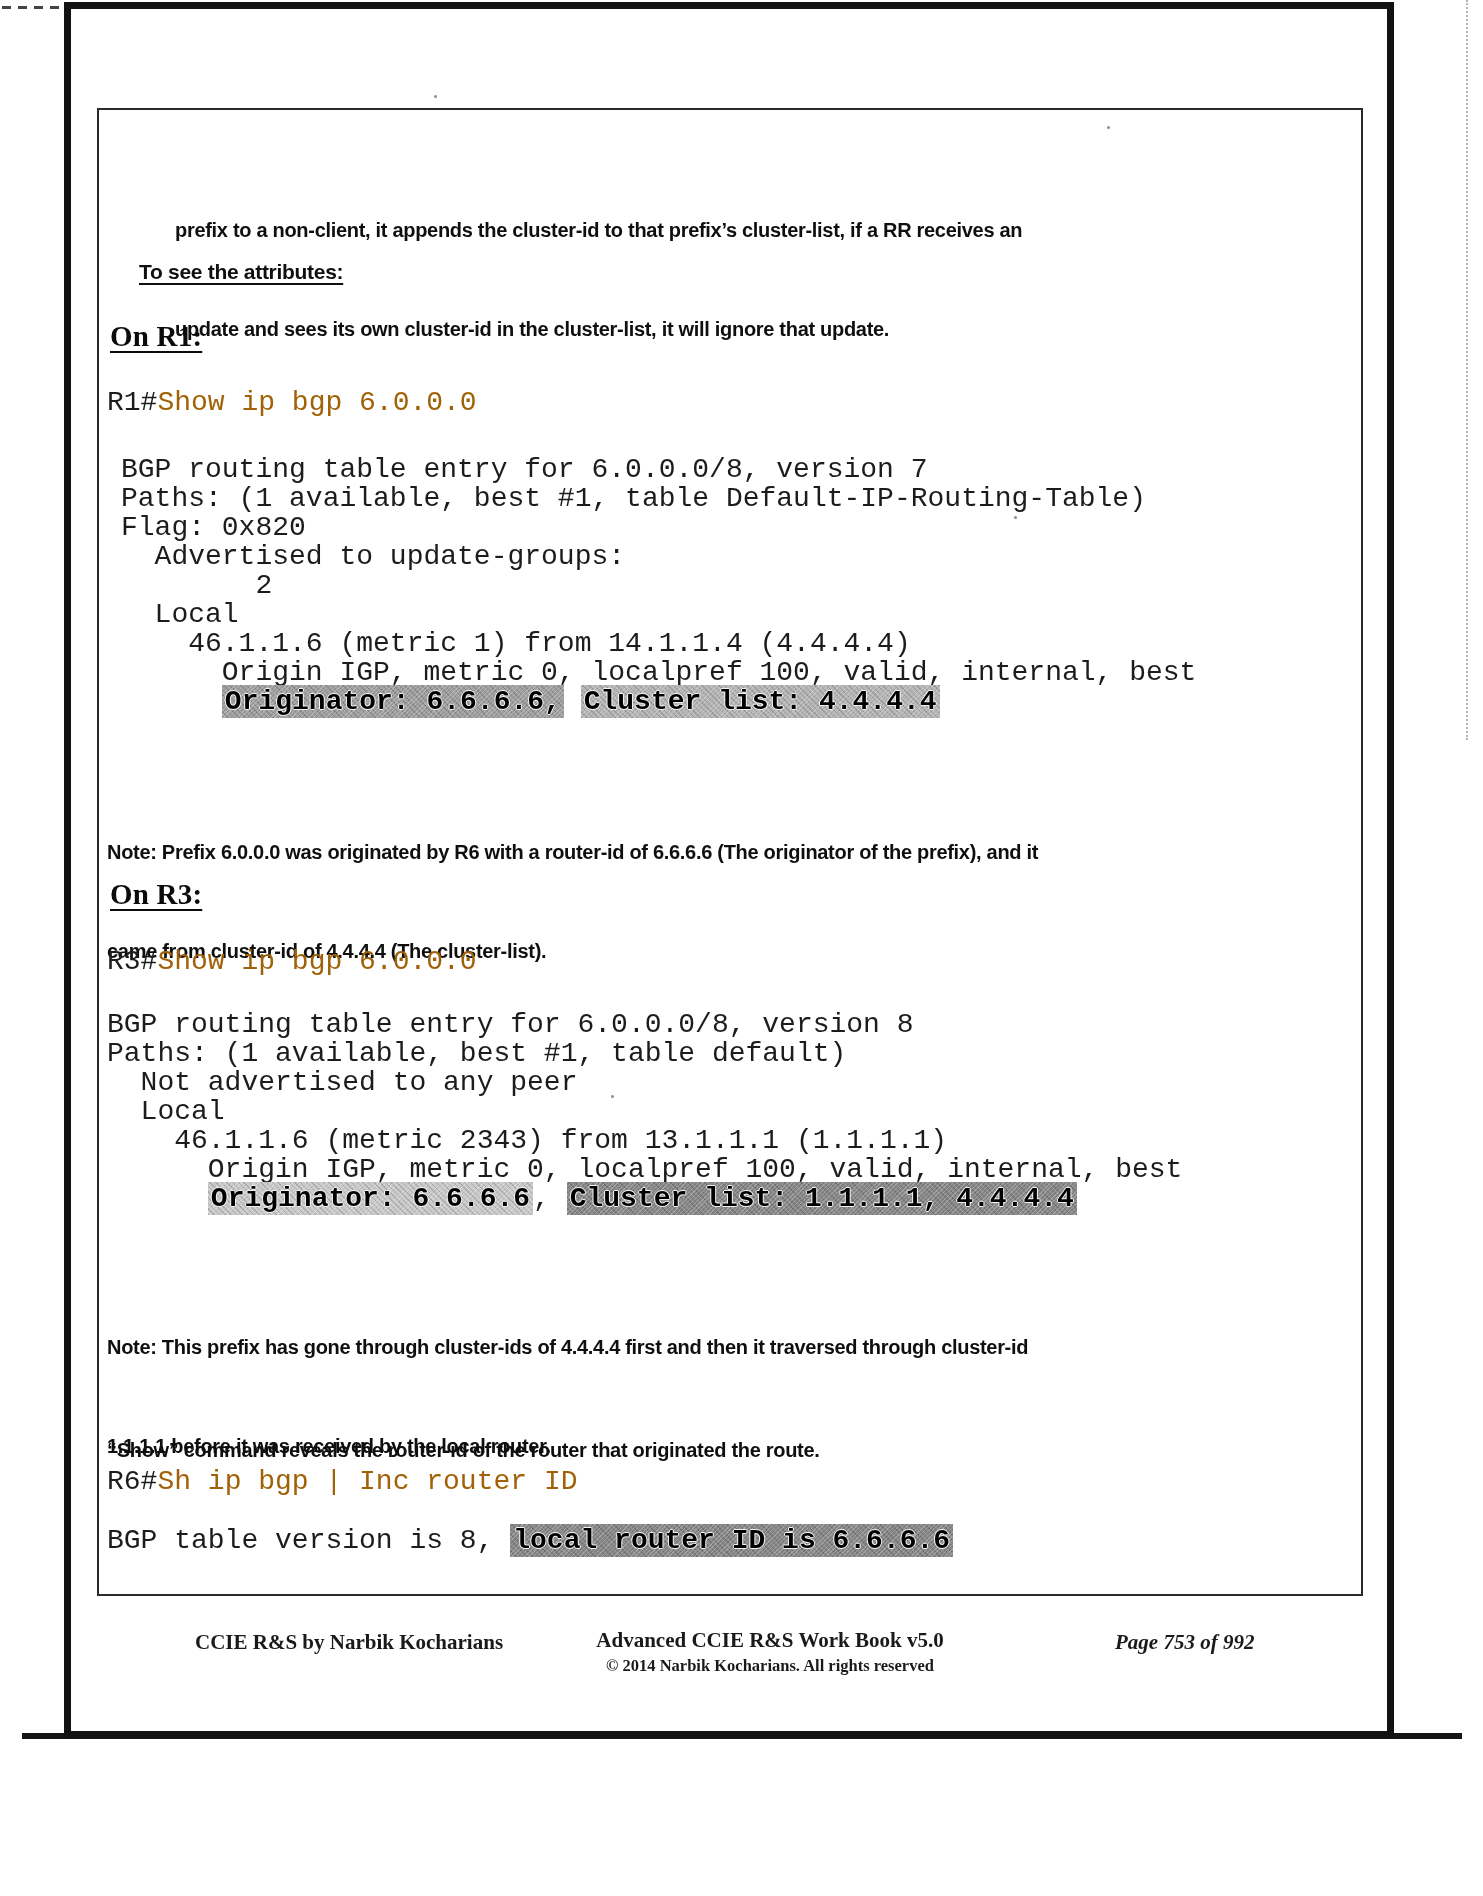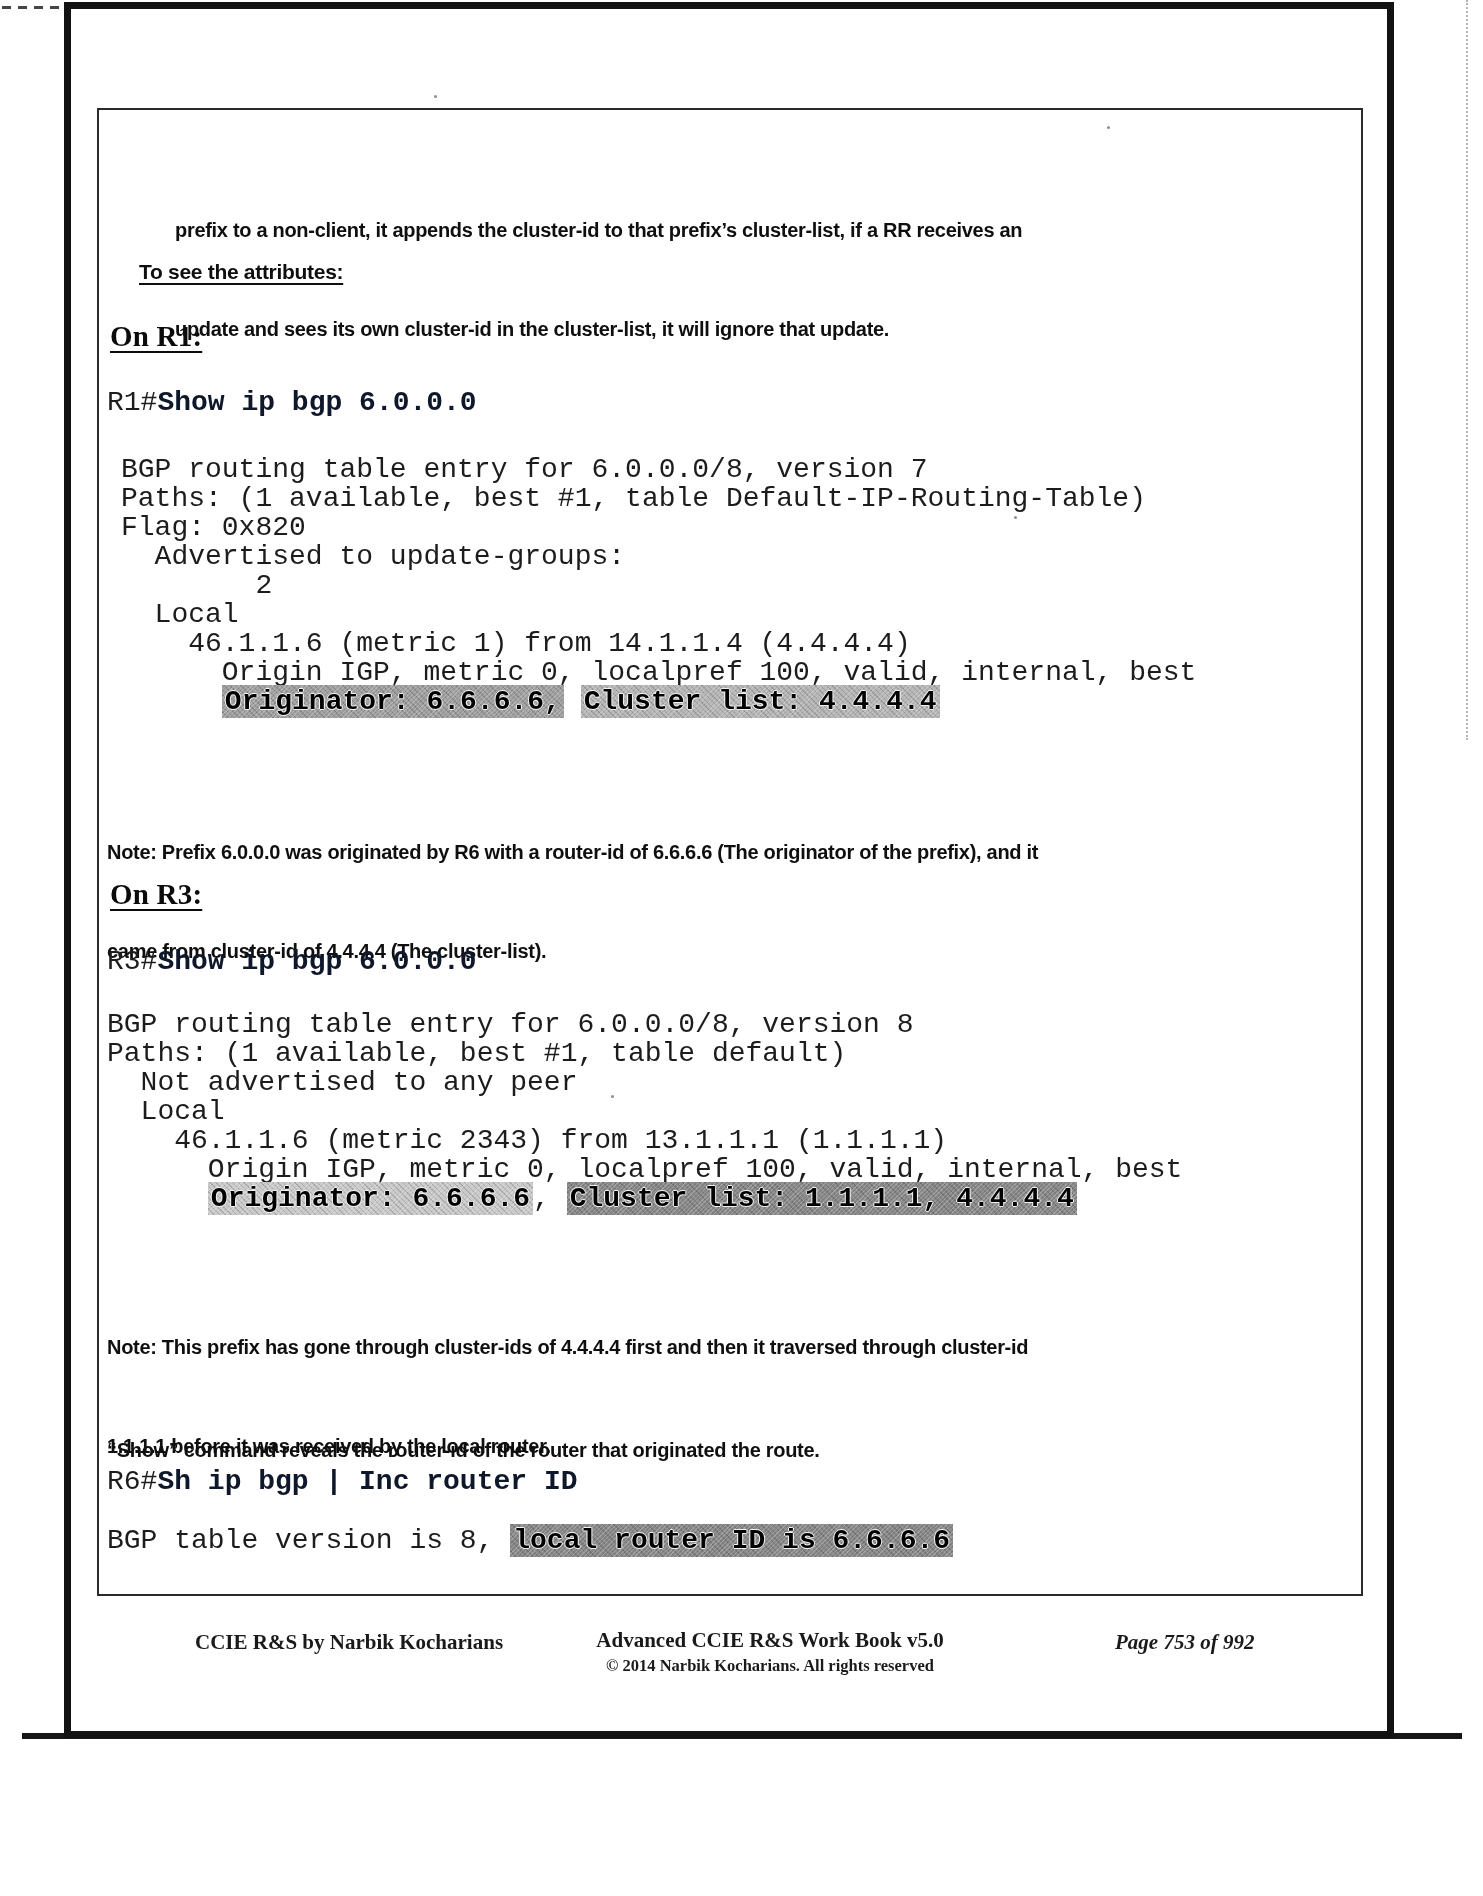--- a/index.html
+++ b/index.html
@@ -14,21 +14,21 @@
   .sansb{font-family:"Liberation Sans",sans-serif;font-weight:bold;font-size:20px;
        line-height:33px;letter-spacing:-0.3px;color:#0f0f0f;white-space:pre;}
   .underl{text-decoration:underline;text-decoration-thickness:2px;text-underline-offset:4px;}
   .heading{font-family:"Liberation Serif",serif;font-weight:bold;font-size:29px;
        color:#0b0b0b;text-decoration:underline;text-decoration-thickness:2px;
        text-underline-offset:5px;letter-spacing:0.2px;}
   .mono-line{font-family:"Liberation Mono",monospace;font-size:28px;line-height:29px;
        white-space:pre;color:#1c1c1c;}
   .mono-block div{font-family:"Liberation Mono",monospace;font-size:28px;line-height:29px;
        white-space:pre;color:#1c1c1c;}
-  .b{font-weight:bold;color:#0f172a;margin-top:8px;}
+  .b{font-weight:normal;color:#a16207;margin-top:8px;}
   .hl{font-weight:bold;color:#000;padding:1px 3px 1px 3px;
       text-shadow:1px 0 0 #f2f2f2,-1px 0 0 #f2f2f2,0 1px 0 #f2f2f2,0 -1px 0 #f2f2f2;
       background-image:repeating-linear-gradient(135deg,rgba(255,255,255,.22) 0 1px,transparent 1px 3px),
                        repeating-linear-gradient(45deg,rgba(0,0,0,.16) 0 1px,transparent 1px 4px);}
   .hl-dark{background-color:var(--hl_dark,#878787);}
   .hl-medium{background-color:var(--hl_medium,#9e9e9e);}
   .hl-medlight{background-color:var(--hl_medlight,#b4b4b4);}
   .hl-light{background-color:var(--hl_light,#c8c8c8);}
   .footer-text{font-family:"Liberation Serif",serif;font-weight:bold;font-size:21px;color:#1a1a1a;}
   .footer-center{width:420px;text-align:center;}

